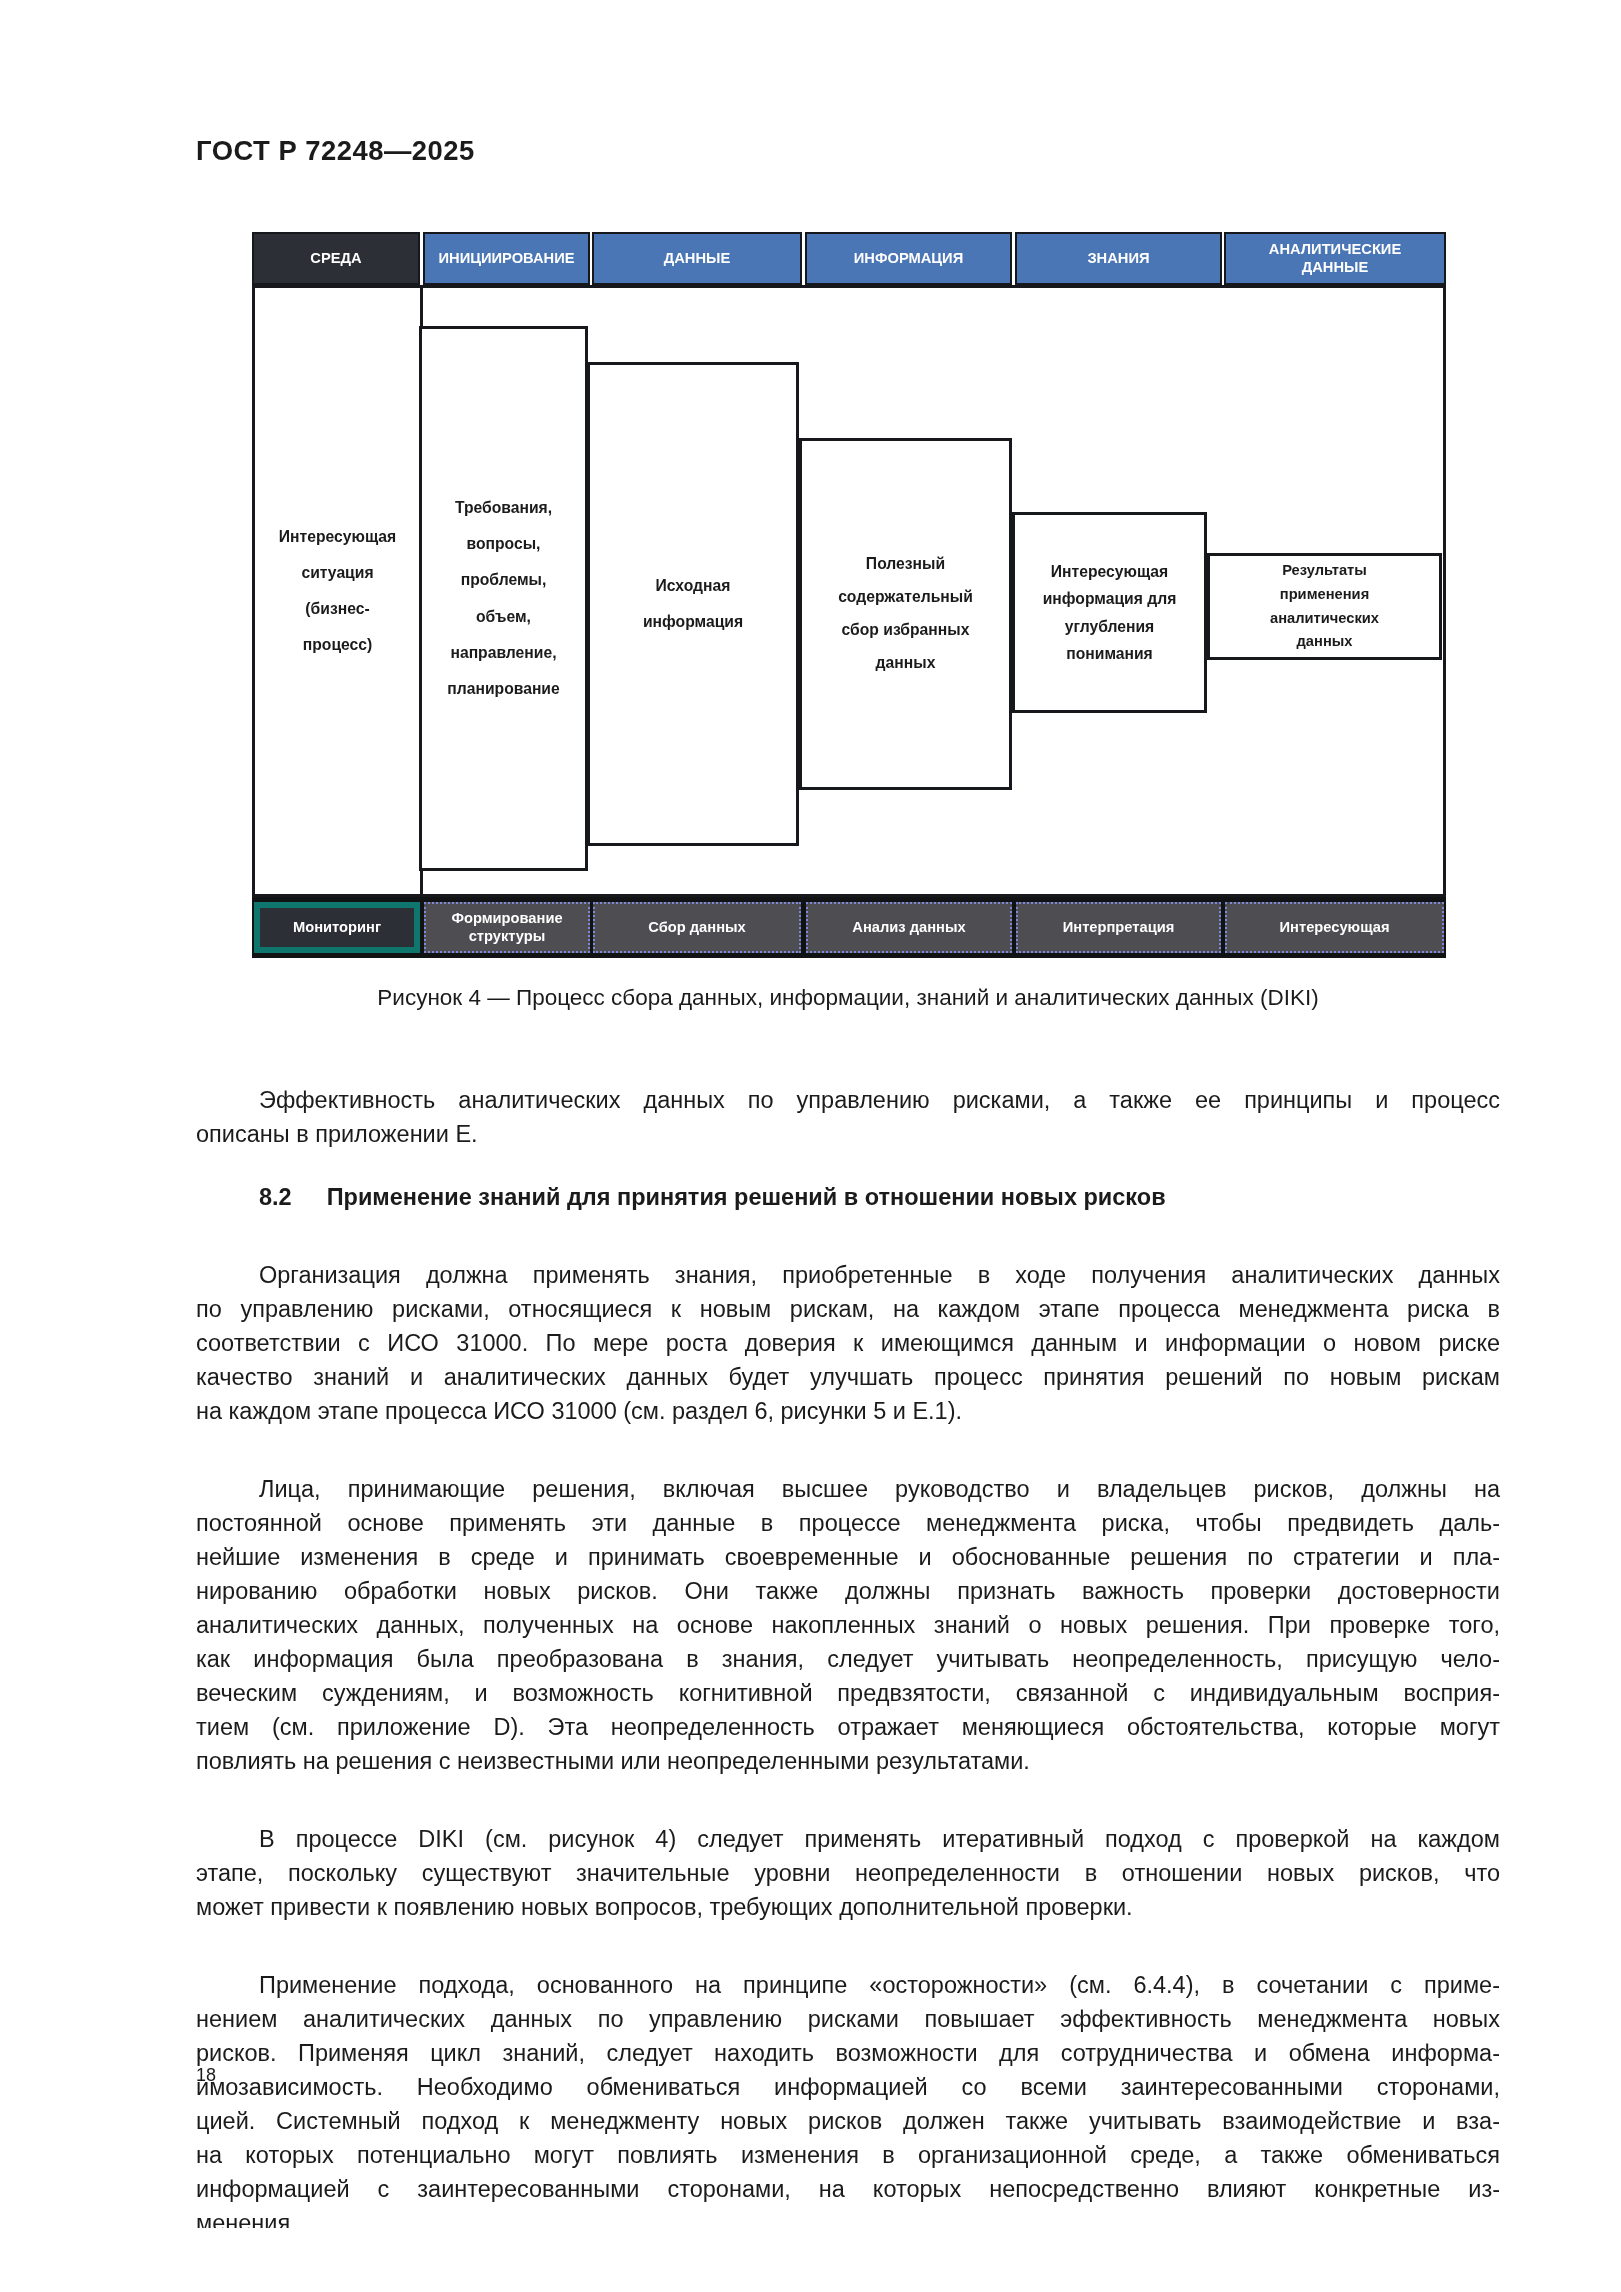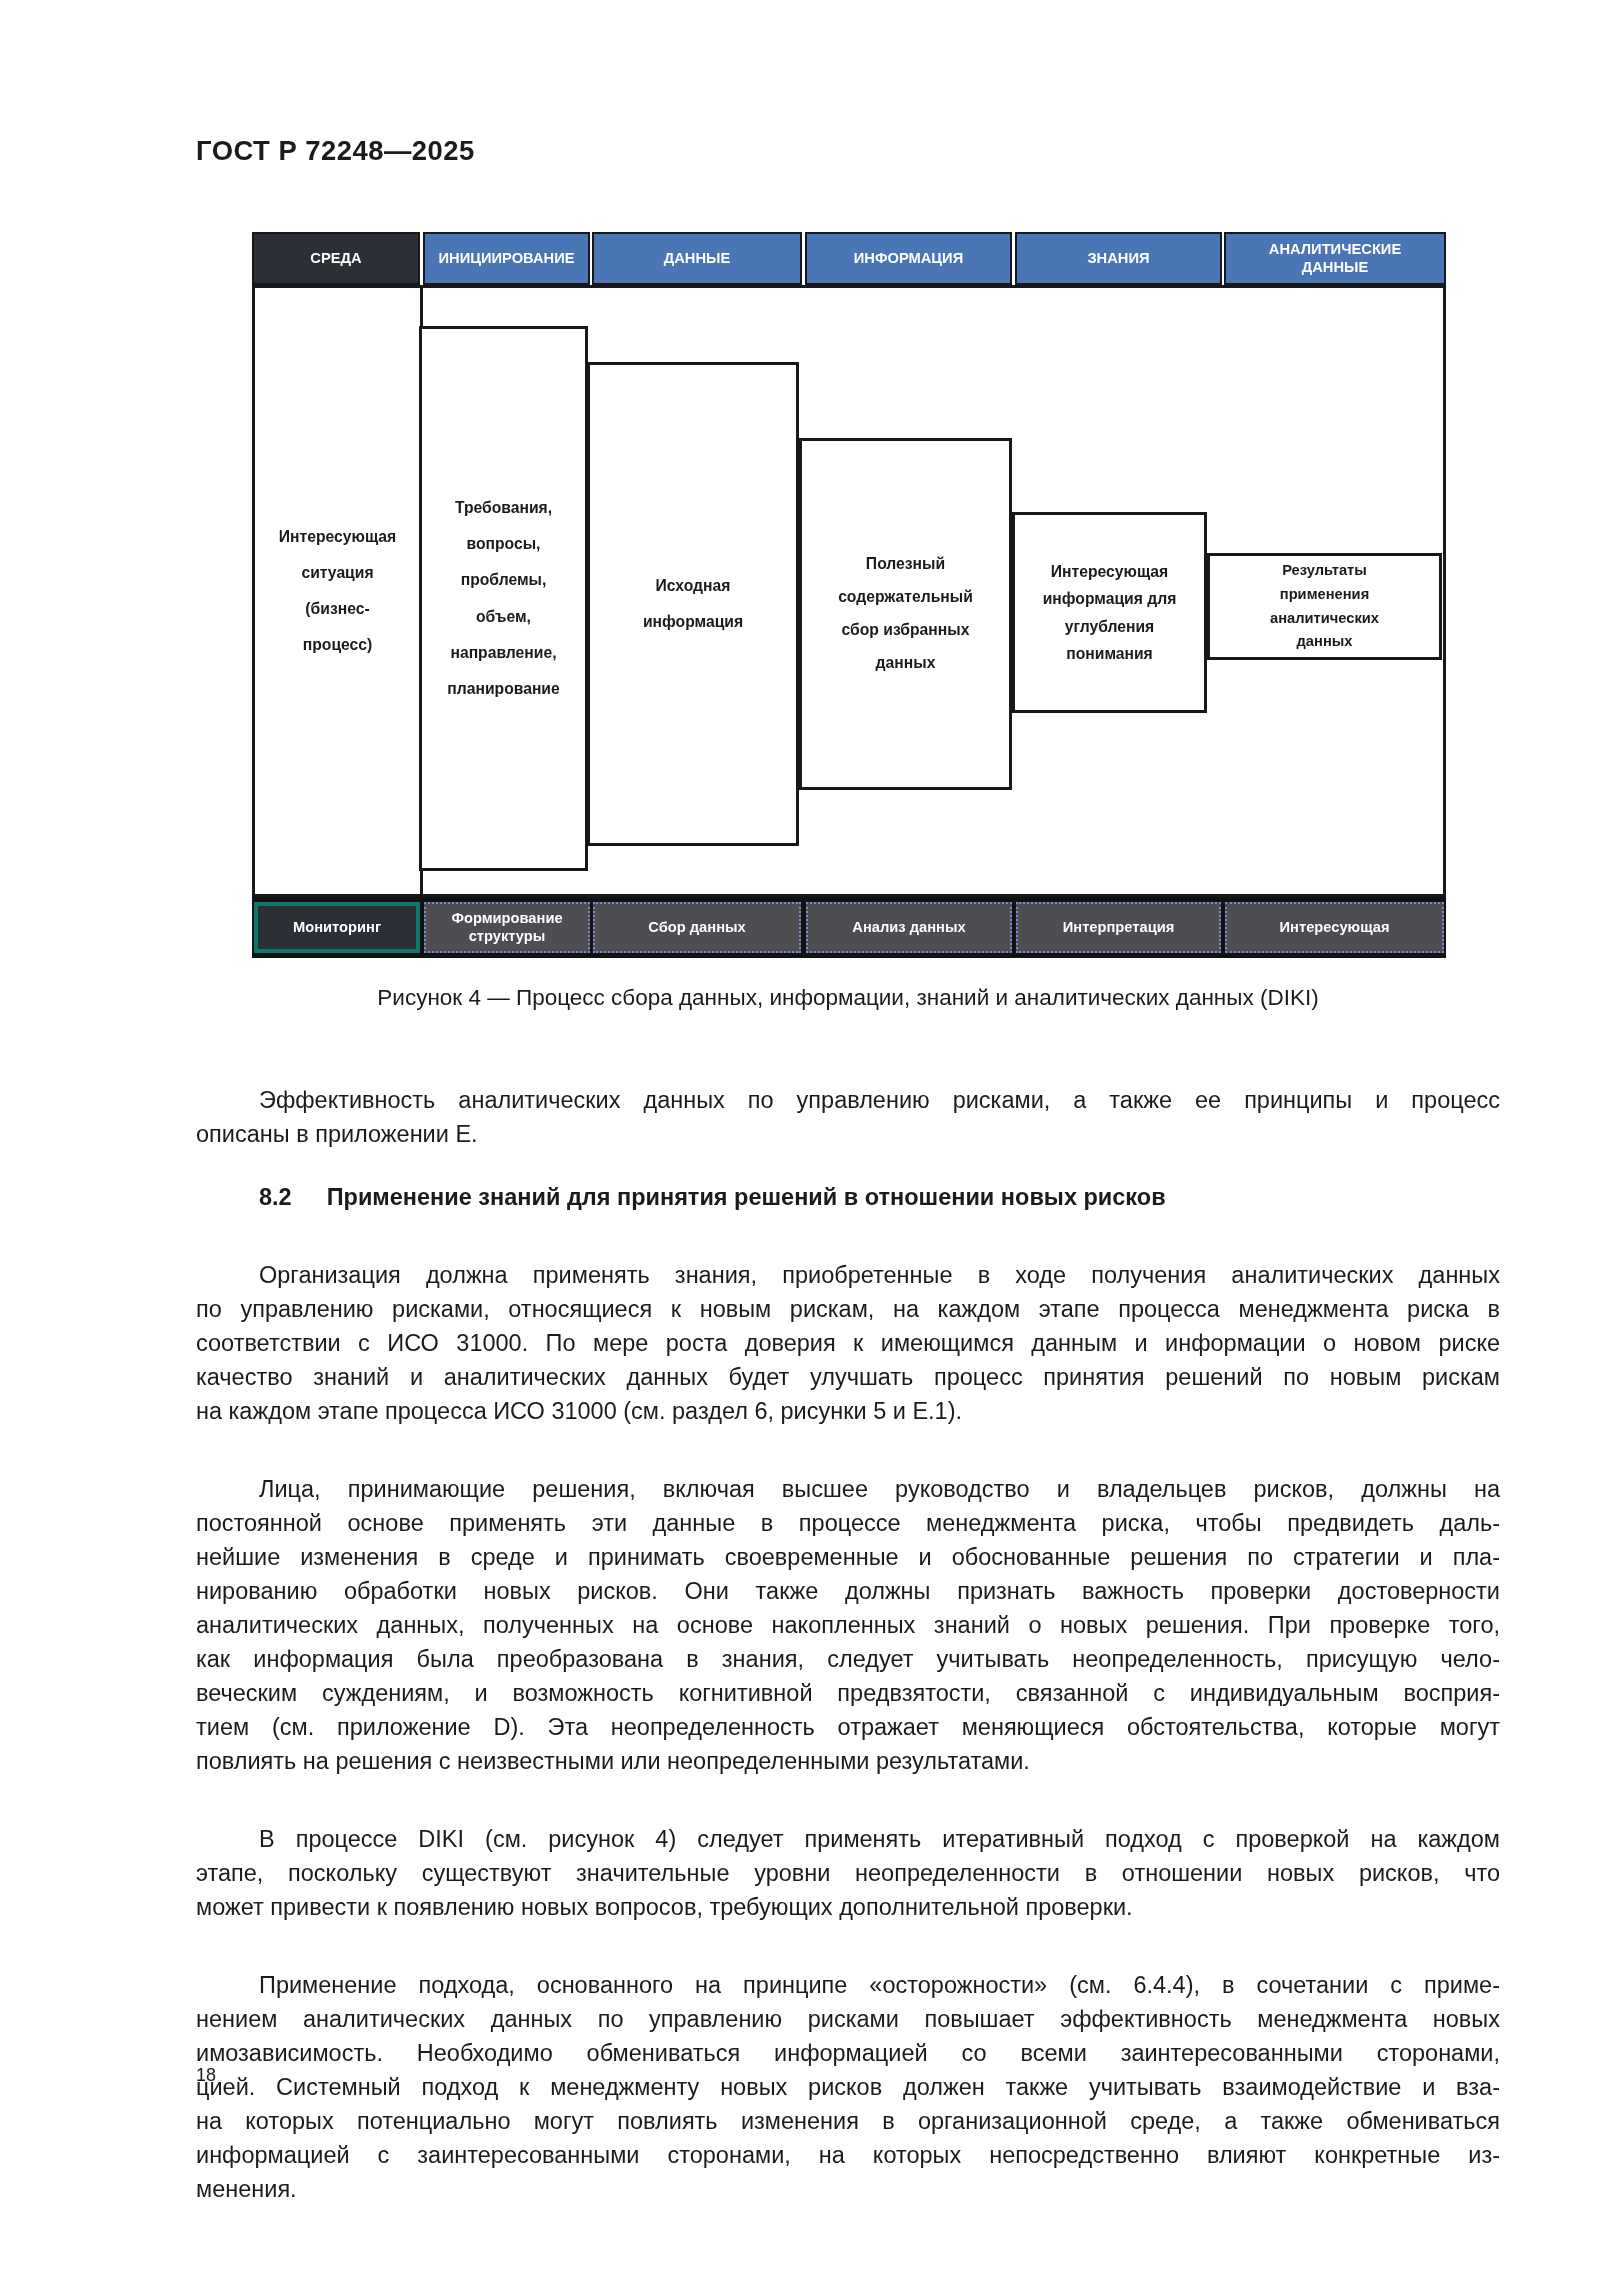--- a/index.html
+++ b/index.html
@@ -47,21 +47,21 @@
   .s5{left:955px;top:321px;width:235px;height:107px;line-height:1.6;font-size:14.7px}
 
   .dfooter { position:absolute; left:0; top:665px; width:1194px; height:61px; background:#101214; }
   .fcell {
     position:absolute; top:4.9px; height:51px; box-sizing:border-box;
     background:var(--gray,#4d4d52); border:2px dotted var(--dotblue,#7d88d8);
     color:#ffffff; font-weight:bold; font-size:14.7px; line-height:1.25;
     display:flex; align-items:center; justify-content:center;
     text-align:center; white-space:pre-line;
   }
-  .fcell.dark { background:var(--dark,#2c2f35); border:4px solid #0f766e; }
+  .fcell.dark { background:var(--dark,#2c2f35); border:6px solid #0f766e; }
   .f0{left:2px;width:166px} .f1{left:172px;width:166px} .f2{left:341px;width:208px}
   .f3{left:554px;width:206px} .f4{left:764px;width:205px} .f5{left:973px;width:219px}
 
   
   .fig-caption {
     position:absolute; left:196px; top:985px; width:1304px;
     text-align:center; font-size:22.5px;
   }
   .textcol {
     position:absolute; left:196px; top:1039px; width:1304px;
@@ -164,20 +164,21 @@
           <div class="tline last">повлиять на решения с неизвестными или неопределенными результатами.</div>
         </div>
         <div class="para">
           <div class="tline first">В процессе DIKI (см. рисунок 4) следует применять итеративный подход с проверкой на каждом</div>
           <div class="tline">этапе, поскольку существуют значительные уровни неопределенности в отношении новых рисков, что</div>
           <div class="tline last">может привести к появлению новых вопросов, требующих дополнительной проверки.</div>
         </div>
         <div class="para">
           <div class="tline first">Применение подхода, основанного на принципе «осторожности» (см. 6.4.4), в сочетании с приме-</div>
           <div class="tline">нением аналитических данных по управлению рисками повышает эффективность менеджмента новых</div>
+          <div class="tline">рисков. Применяя цикл знаний, следует находить возможности для сотрудничества и обмена информа-</div>
           <div class="tline">имозависимость. Необходимо обмениваться информацией со всеми заинтересованными сторонами,</div>
           <div class="tline">цией. Системный подход к менеджменту новых рисков должен также учитывать взаимодействие и вза-</div>
           <div class="tline">на которых потенциально могут повлиять изменения в организационной среде, а также обмениваться</div>
           <div class="tline">информацией с заинтересованными сторонами, на которых непосредственно влияют конкретные из-</div>
           <div class="tline last">менения.</div>
         </div>
       </div>
   </div>
 
   <div class="page-number">18</div>

